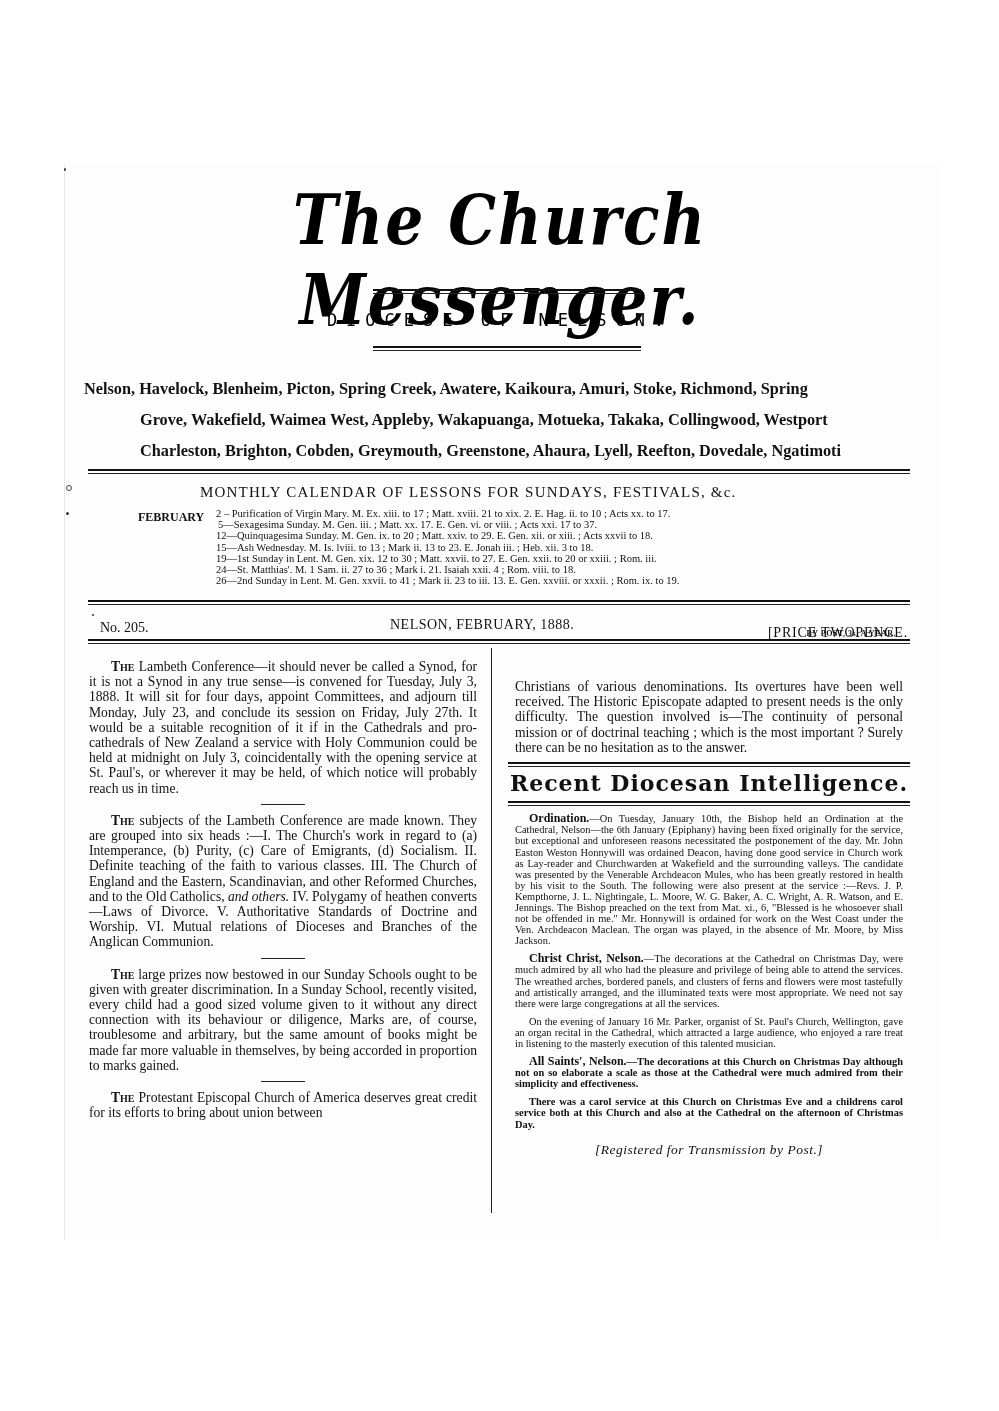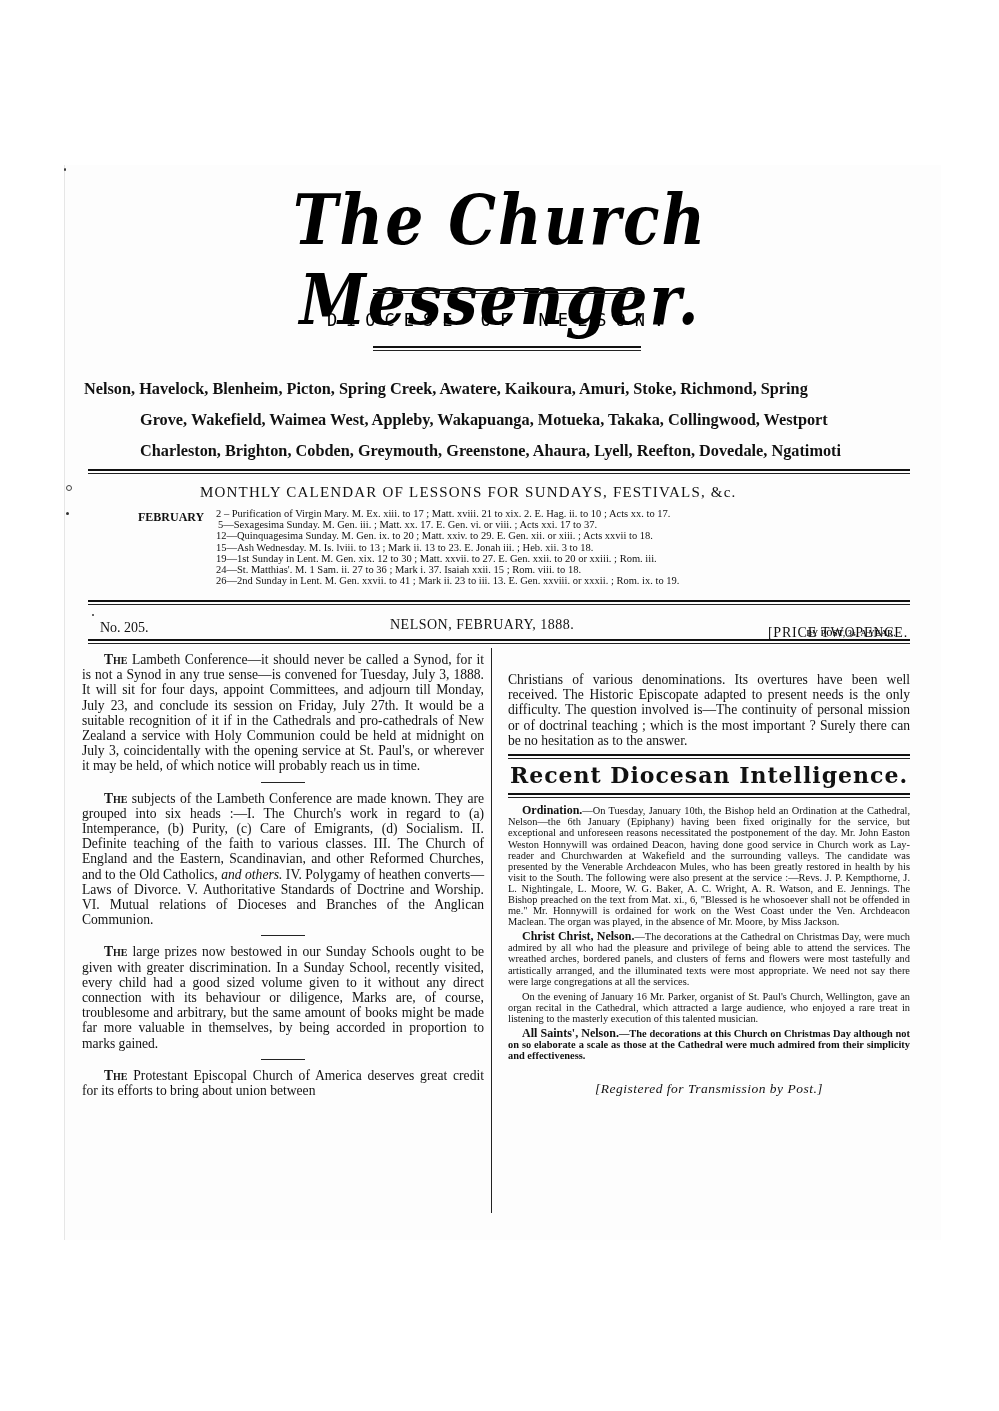--- a/index.html
+++ b/index.html
@@ -13,31 +13,31 @@
   .places { left:84px; width:840px; font-family:"Liberation Serif", serif; font-weight:bold; font-size:17.5px; line-height:20px; white-space:nowrap; transform:scaleX(0.93); transform-origin:left; }
   .cal-title { left:200px; top:484px; font-family:"Liberation Serif", serif; font-size:15px; letter-spacing:1.2px;text-align:center; }
   .cal-month { left:138px; top:510px; font-family:"Liberation Serif", serif; font-size:12px; font-weight:bold;text-align:center; }
   .cal-rows { left:216px; top:508px; font-family:"Liberation Serif", serif; font-size:10.5px; line-height:11.2px; white-space:nowrap; }
   .issue-row { left:100px; top:613px; width:808px; font-family:"Liberation Serif", serif; font-size:14px; }
   .issue-no { position:absolute; left:0; top:7px; }
   .issue-date { position:absolute; left:290px; top:4px; letter-spacing:0.5px; }
   .issue-price { position:absolute; right:0; top:0; letter-spacing:0.8px;margin-top:12px; }
   .issue-post { position:absolute; right:12px; top:16px; font-size:8px; font-weight:bold; letter-spacing:0.5px;margin-left:40px; }
   .col { position:absolute; font-family:"Liberation Serif", serif; font-size:13.6px; line-height:15.2px; text-align:justify; }
-  .col p { margin:0; text-indent:22px; }
+  .col p { margin:7px; text-indent:22px; }
   .lead { font-variant:small-caps; font-weight:bold; }
   .col-left { left:82px; top:652px; width:402px; }
   .col-right { left:508px; top:672px; width:402px; }
   .divider-v { position:absolute; left:491px; top:648px; width:1px; height:565px; background:#222; }
   .short-rule { display:block; width:44px; height:0; border-top:1px solid #222; margin:8px auto 8px auto; }
   .section-head { text-align:center; font-family:"DejaVu Serif", serif; font-weight:bold; font-size:22px; letter-spacing:1px; margin:12px 0 10px 0; }
   .small { font-size:10.4px; line-height:11.1px; }
   .small p { text-indent:14px; }
   .sub-head { font-weight:bold; font-size:12px; }
-  .registered { text-align:center; font-style:italic; font-size:13.5px; margin-top:20px; letter-spacing:0.5px; }
+  .registered { text-align:center; font-style:italic; font-size:13.5px; margin-top:12px; letter-spacing:0.5px; }
   .speck { position:absolute; background:#333; border-radius:50%; }
 </style>
 </head>
 <body>
 
 <div class="page-edge"></div>
 
 <div class="speck" style="left:64px;top:168px;width:2px;height:3px"></div>
 <div class="speck" style="left:66px;top:485px;width:4px;height:4px;background:transparent;border:1px solid #444"></div>
 <div class="speck" style="left:66px;top:512px;width:3px;height:3px"></div>
@@ -54,21 +54,21 @@
 <div class="rule-double" style="left:88px;top:469px;width:822px"></div>
 
 <div class="abs cal-title">MONTHLY CALENDAR OF LESSONS FOR SUNDAYS, FESTIVALS, &amp;c.</div>
 <div class="abs cal-month">FEBRUARY</div>
 <div class="abs cal-rows">
   <div>2 – Purification of Virgin Mary.   M. Ex. xiii. to 17 ;  Matt. xviii. 21 to xix. 2.   E. Hag. ii. to 10 ;  Acts xx. to 17.</div>
   <div style="padding-left:2px">5—Sexagesima Sunday.   M. Gen. iii. ;  Matt. xx. 17.   E. Gen. vi. or viii. ;  Acts xxi. 17 to 37.</div>
   <div>12—Quinquagesima Sunday.   M. Gen. ix. to 20 ;  Matt. xxiv. to 29.   E. Gen. xii. or xiii. ;  Acts xxvii to 18.</div>
   <div>15—Ash Wednesday.   M. Is. lviii. to 13 ;  Mark ii. 13 to 23.   E. Jonah iii. ;  Heb. xii. 3 to 18.</div>
   <div>19—1st Sunday in Lent.   M. Gen. xix. 12 to 30 ;  Matt. xxvii. to 27.   E. Gen. xxii. to 20 or xxiii. ;  Rom. iii.</div>
-  <div>24—St. Matthias'.   M. 1 Sam. ii. 27 to 36 ;  Mark i. 37.   Isaiah xxii. 15 ;  Rom. viii. to 18.</div>
+  <div>24—St. Matthias'.   M. 1 Sam. ii. 27 to 36 ;  Mark i. 21.   Isaiah xxii. 4 ;  Rom. viii. to 18.</div>
   <div>26—2nd Sunday in Lent.   M. Gen. xxvii. to 41 ;  Mark ii. 23 to iii. 13.   E. Gen. xxviii. or xxxii. ;  Rom. ix. to 19.</div>
 </div>
 
 <div class="rule-double" style="left:88px;top:600px;width:822px"></div>
 <div class="abs issue-row">
   <span class="issue-no">No. 205.</span>
   <span class="issue-date">NELSON,  FEBRUARY,  1888.</span>
   <span class="issue-price">[PRICE TWOPENCE.</span>
   <span class="issue-post">BY POST, 3s. A YEAR.</span>
 </div>
@@ -89,15 +89,16 @@
 <div class="col col-right">
   <p style="text-indent:0">Christians of various denominations.  Its overtures have been well received.  The Historic Episcopate adapted to present needs is the only difficulty.  The question involved is—The continuity of personal mission or of doctrinal teaching ; which is the most important ?  Surely there can be no hesitation as to the answer.</p>
   <div class="rule-double" style="position:relative;left:0;width:100%;margin-top:6px"></div>
   <div class="section-head">Recent Diocesan Intelligence.</div>
   <div class="rule-double" style="position:relative;left:0;width:100%;margin-bottom:10px"></div>
   <div class="small">
     <p><span class="sub-head">Ordination.</span><span>—On Tuesday, January 10th, the Bishop held an Ordination at the Cathedral, Nelson—the 6th January (Epiphany) having been fixed originally for the service, but exceptional and unforeseen reasons necessitated the postponement of the day.  Mr. John Easton Weston Honnywill was ordained Deacon, having done good service in Church work as Lay-reader and Churchwarden at Wakefield and the surrounding valleys.  The candidate was presented by the Venerable Archdeacon Mules, who has been greatly restored in health by his visit to the South.  The following were also present at the service :—Revs. J. P. Kempthorne, J. L. Nightingale, L. Moore, W. G. Baker, A. C. Wright, A. R. Watson, and E. Jennings.  The Bishop preached on the text from Mat. xi., 6, "Blessed is he whosoever shall not be offended in me."  Mr. Honnywill is ordained for work on the West Coast under the Ven. Archdeacon Maclean.  The organ was played, in the absence of Mr. Moore, by Miss Jackson.</span></p>
     <p style="margin-top:4px"><span class="sub-head">Christ Christ, Nelson.</span><span>—The decorations at the Cathedral on Christmas Day, were much admired by all who had the pleasure and privilege of being able to attend the services.  The wreathed arches, bordered panels, and clusters of ferns and flowers were most tastefully and artistically arranged, and the illuminated texts were most appropriate.  We need not say there were large congregations at all the services.</span></p>
     <p style="margin-top:4px">On the evening of January 16 Mr. Parker, organist of St. Paul's Church, Wellington, gave an organ recital in the Cathedral, which attracted a large audience, who enjoyed a rare treat in listening to the masterly execution of this talented musician.</p>
     <p style="margin-top:4px;font-weight:bold"><span class="sub-head">All Saints', Nelson.</span><span>—The decorations at this Church on Christmas Day although not on so elaborate a scale as those at the Cathedral were much admired from their simplicity and effectiveness.</span></p>
+    <p style="font-weight:bold">There was a carol service at this Church on Christmas Eve and a childrens carol service both at this Church and also at the Cathedral on the afternoon of Christmas Day.</p>
   </div>
   <div class="registered">[Registered for Transmission by Post.]</div>
 </div>
 
 </body></html>

